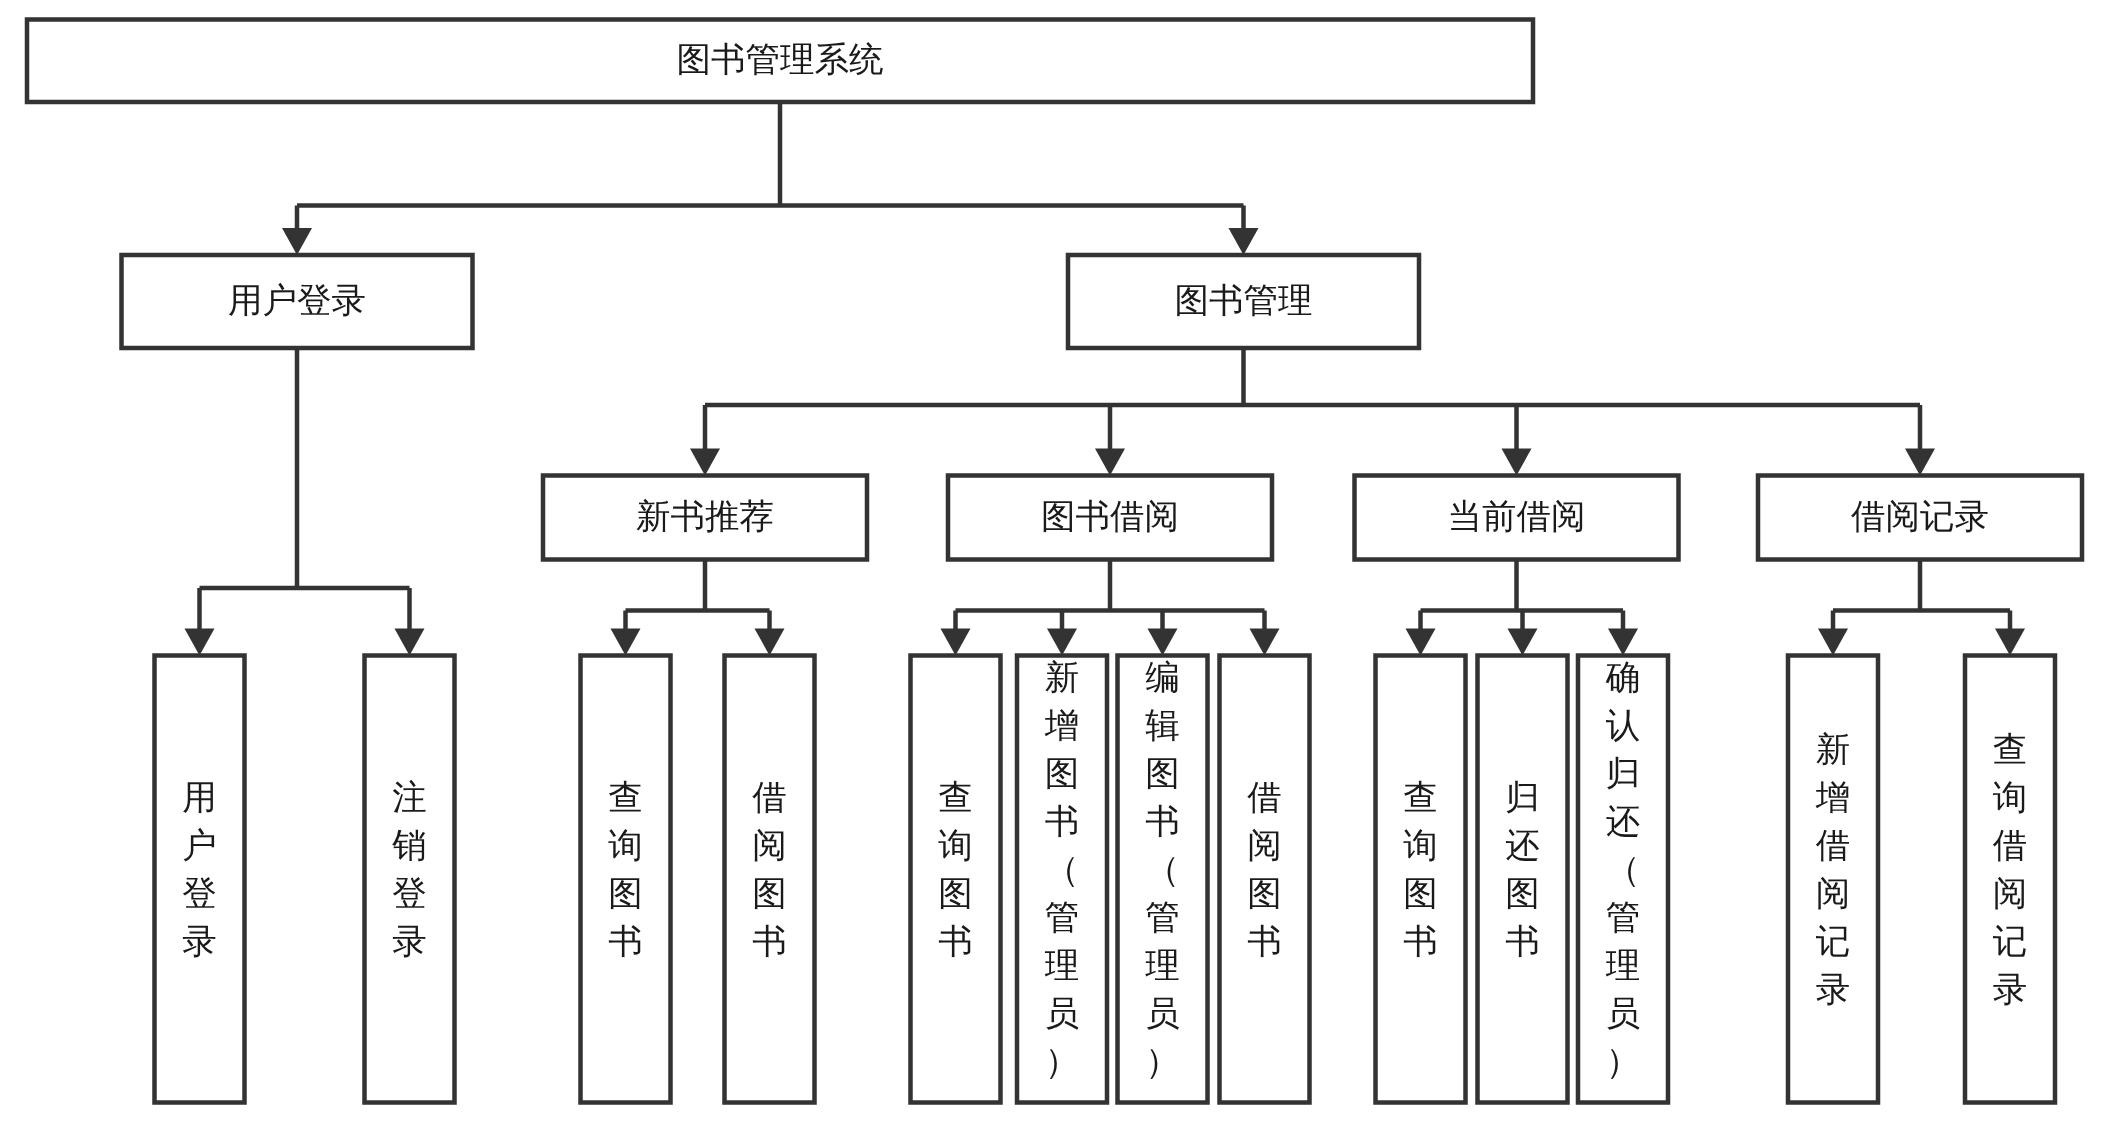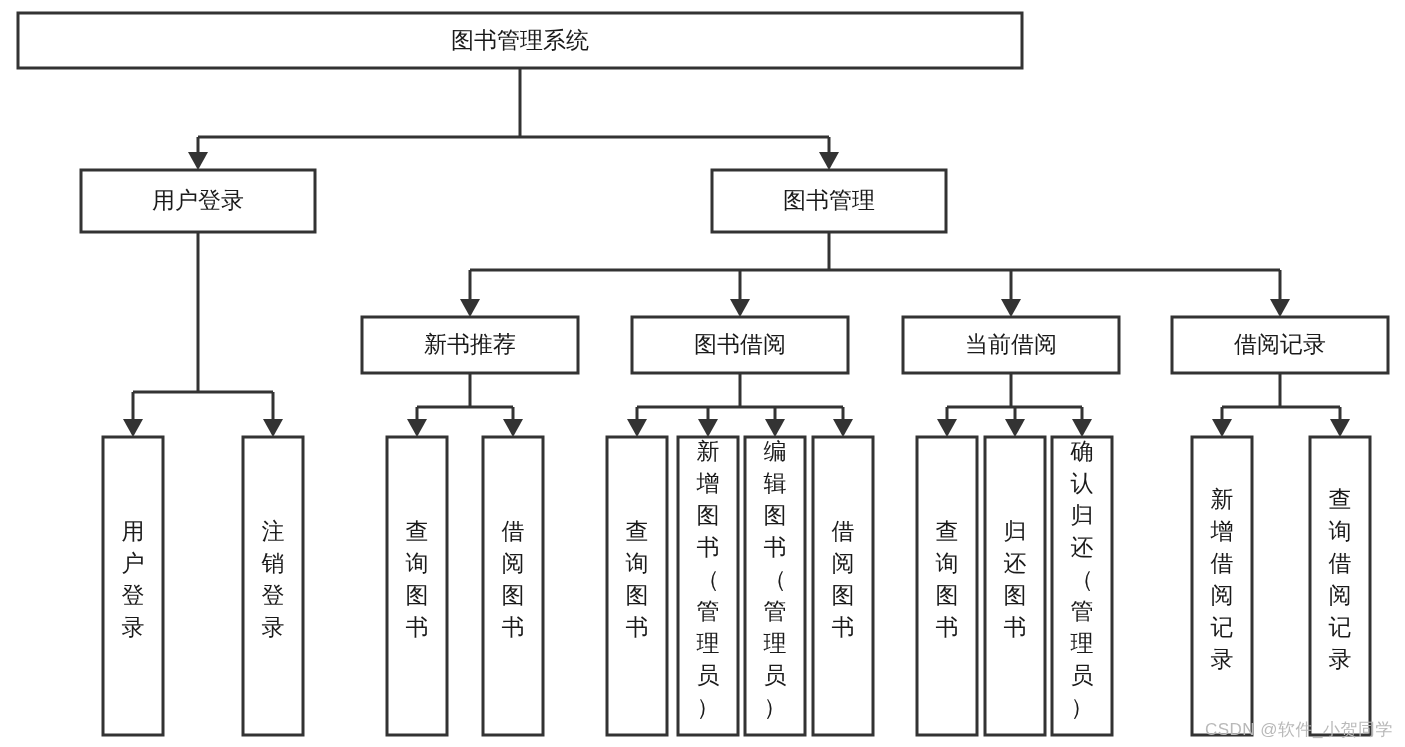--- a/index.html
+++ b/index.html
@@ -202,15 +202,14 @@
           <rect x="1192" y="437" width="60" height="298" class="node-rect"></rect>
           <text x="1222" y="0" class="node-label-v"><tspan x="1222" y="507">新</tspan><tspan x="1222" y="539">增</tspan><tspan x="1222" y="571">借</tspan><tspan x="1222" y="603">阅</tspan><tspan x="1222" y="635">记</tspan><tspan x="1222" y="667">录</tspan></text>
         </g>
         <g>
           <rect x="1310" y="437" width="60" height="298" class="node-rect"></rect>
           <text x="1340" y="0" class="node-label-v"><tspan x="1340" y="507">查</tspan><tspan x="1340" y="539">询</tspan><tspan x="1340" y="571">借</tspan><tspan x="1340" y="603">阅</tspan><tspan x="1340" y="635">记</tspan><tspan x="1340" y="667">录</tspan></text>
         </g>
       </g>
   </svg>
 
-  <div class="watermark">CSDN @软件_小贺同学</div>
 
 </div>
 
 </body></html>

